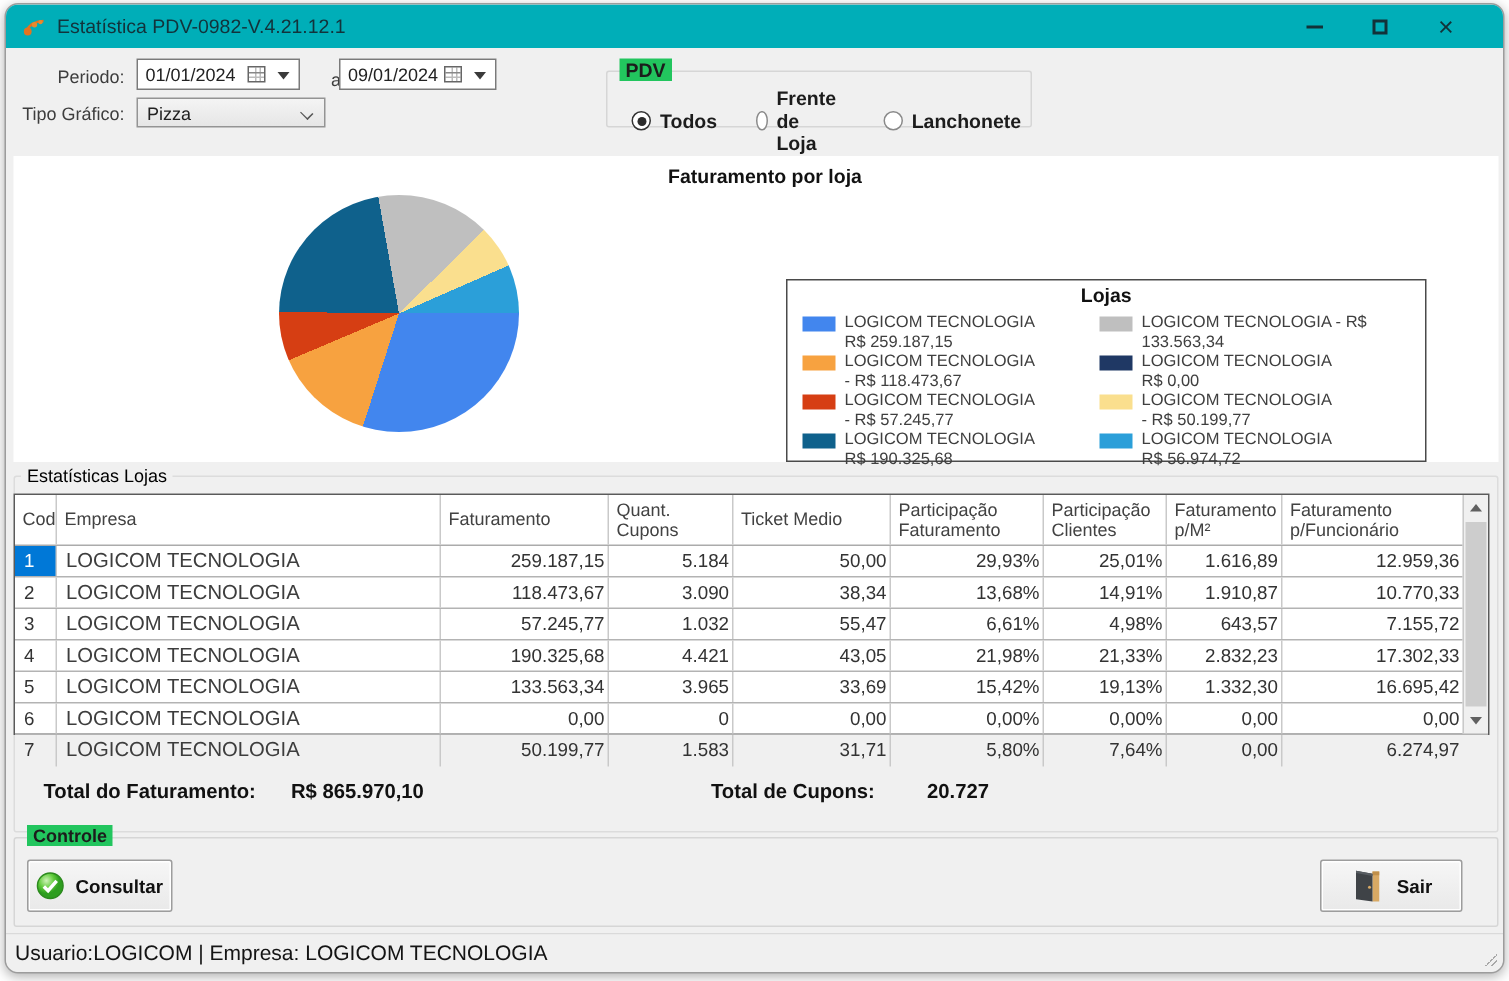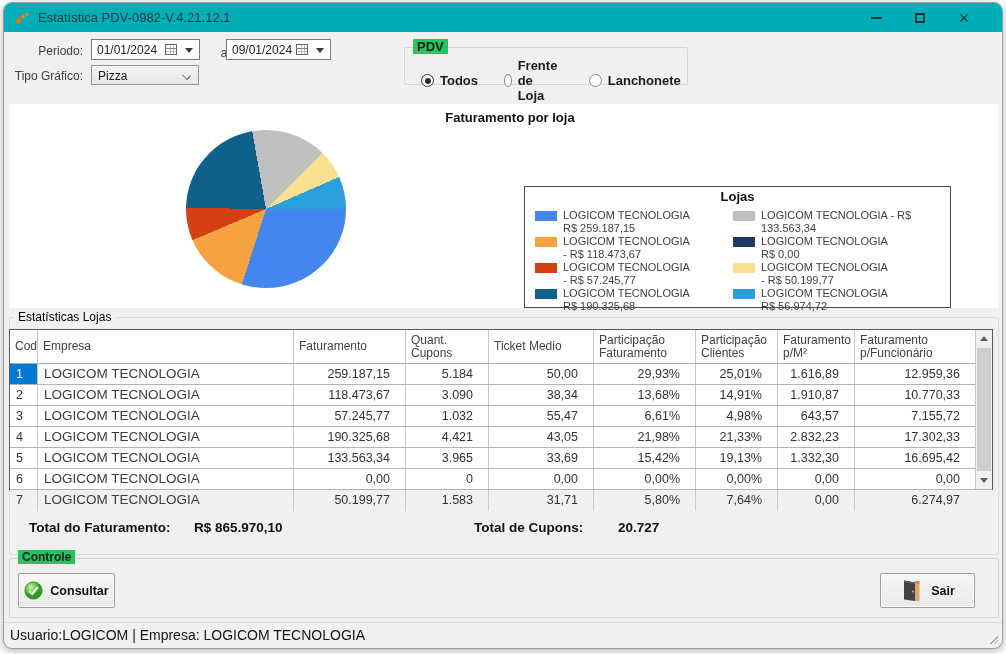--- a/index.html
+++ b/index.html
@@ -56,21 +56,21 @@
   .legend-text { font-size:11px; line-height:12.5px; color:#3f3f3f; white-space:pre-line; }
   
   #stats-group { position:absolute; left:5px; top:314px; width:990px; height:238px; border:1px solid #dcdcdc; border-radius:2px; }
   #stats-group > .gb-label2 { position:absolute; top:-8px; left:4px; background:#F0F0F0; padding:0 4px; font-size:12px; color:#000000;text-align:center; }
   #grid { position:absolute; left:5px; top:326px; width:984px; height:161px; background:#fff; border:1px solid #5a5a5a; }
   #grid-header { display:flex; height:34px; border-bottom:1px solid #ababab; }
   .hc { border-right:1px solid #c9c9c9; font-size:12px; color:#424242; display:flex; align-items:center; padding-left:5px; white-space:pre-line; line-height:13px; }
   .tr { display:flex; height:21px; border-bottom:1px solid #b3b3b3; }
   .tr:last-child { border-bottom:none; }
   .td { border-right:1px solid #c9c9c9; font-size:12.5px; color:#333; line-height:20px; overflow:hidden; white-space:nowrap; }
-  .td.num { text-align:right; padding-right:15px; }
+  .td.num { text-align:right; padding-right:2px; }
   .td.txt { padding-left:6px; font-size:13.5px; color:#3d3d3d; }
   .c0{width:28px;} .c1{width:256px;} .c2{width:112px;} .c3{width:83px;} .c4{width:105px;}
   .c5{width:102px;} .c6{width:82px;} .c7{width:77px;} .c8{width:120px; border-right:none;}
   .td.c0 { padding-left:6px; }
   .td.selected { background:#0078D7; color:#fff; }
   #vscroll { position:absolute; right:0; top:0; bottom:0; width:17px; background:#F0F0F0; border-left:1px solid #c9c9c9; }
   .sb-arrow { position:absolute; left:0; width:16px; height:17px; display:flex; align-items:center; justify-content:center; }
   .sb-up { top:0; } .sb-down { bottom:0; }
   .sb-up .tri { width:0; height:0; border-left:4px solid transparent; border-right:4px solid transparent; border-bottom:5px solid #606060; }
   .sb-down .tri { width:0; height:0; border-left:4px solid transparent; border-right:4px solid transparent; border-top:5px solid #606060; }
@@ -120,21 +120,21 @@
     <span class="cal-icon"></span>
     <span class="drop-arrow"></span>
   </div>
   <div class="lbl" style="left:213px; top:43px; width:14px; text-align:center;">a</div>
   <div class="datebox" style="left:222px; top:36px; width:105px;">
     <span class="val">09/01/2024</span>
     <span class="cal-icon"></span>
     <span class="drop-arrow"></span>
   </div>
   <div class="lbl r" style="left:5px; top:66px; width:74px;">Tipo Gráfico:</div>
-  <div class="combo" style="left:87px; top:62px; width:108px;">
+  <div class="combo" style="left:87px; top:62px; width:126px;">
     <span class="val">Pizza</span>
     <span class="chev"></span>
   </div>
   <div class="groupbox" style="left:400px; top:44px; width:284px; height:38px;">
     <span class="gb-label">PDV</span>
     <div id="pdv-options">
         <span class="radio-item sel">
           <span class="radio-circle"></span>
           <span class="radio-label">Todos</span>
         </span>

